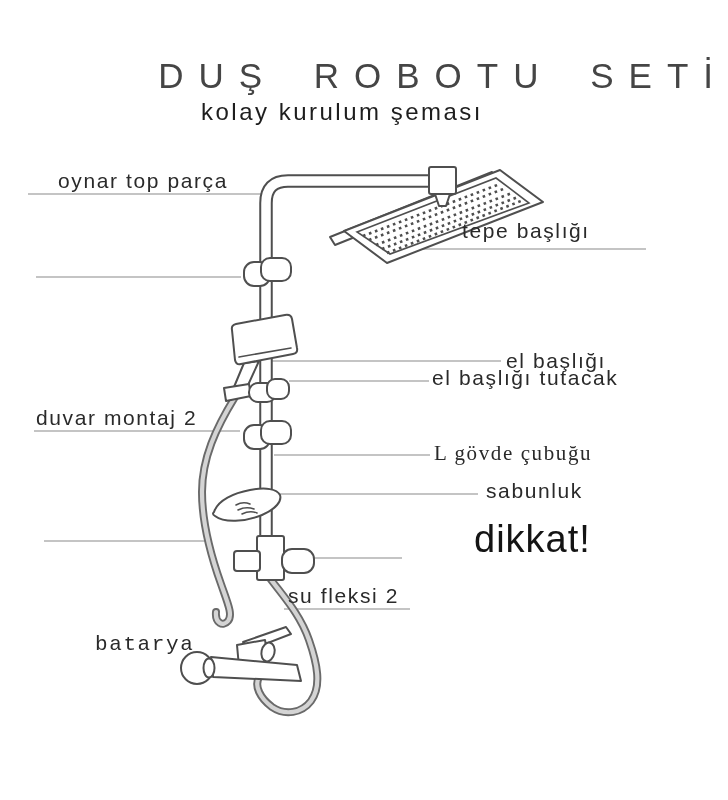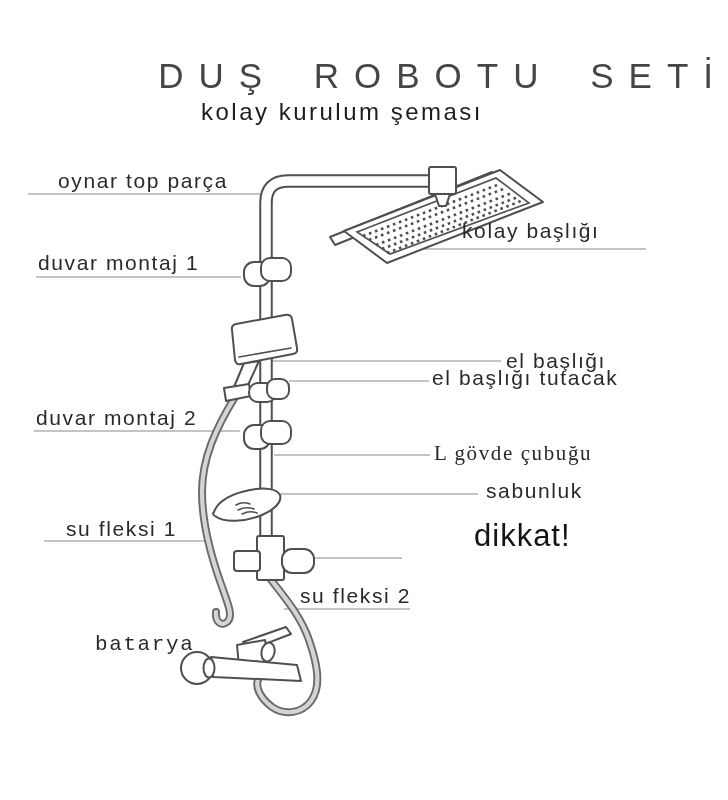--- a/index.html
+++ b/index.html
@@ -12,34 +12,34 @@
     text-align:right; font-size:35px; letter-spacing:15px; word-spacing:12px;
     color:#454545; white-space:nowrap;
   }
   .subtitle {
     position:absolute; top:98px; left:0; width:100%;
     text-align:center; font-size:24px; letter-spacing:2.5px;
     color:#1e1e1e; transform:translateX(-22px); white-space:nowrap;
   }
 
   .lbl { position:absolute; font-size:21px; letter-spacing:1.6px; color:#2a2a2a; white-space:nowrap; }
-  .lbl.big { font-size:31px; letter-spacing:1px; color:#141414; }
+  .lbl.big { font-size:38px; letter-spacing:1px; color:#141414; }
 
   .lbl-oynar      { left:30px;  top:169px;margin-left:28px; }
   .lbl-montaj1    { left:38px;  top:251px; }
   .lbl-tepe       { left:462px; top:219px; }
   .lbl-el         { left:506px; top:349px; }
   .lbl-tutacak    { left:432px; top:366px;text-align:right; }
   .lbl-montaj2    { left:36px;  top:406px; }
   .lbl-lgovde     { left:434px; top:441px;font-family:Liberation Serif, serif; }
   .lbl-sabunluk   { left:486px; top:479px; }
   .lbl-fleksi1    { left:66px;  top:517px; }
   .lbl-dikkat     { left:474px; top:518px; }
   .lbl-yonlendir  { left:404px; top:545px; }
-  .lbl-fleksi2    { left:300px; top:584px; }
+  .lbl-fleksi2    { left:288px; top:584px; }
   .lbl-batarya    { left:95px;  top:633px;font-family:Liberation Mono, monospace; }
 
   .part  { fill:#ffffff; stroke:#4f4f4f; stroke-width:2; stroke-linejoin:round; }
   .line  { fill:none; stroke:#4f4f4f; stroke-width:1.6; stroke-linecap:round; }
   .dots  { stroke:#4f4f4f; stroke-width:2.6; stroke-dasharray:2.6 3.8; fill:none; }
   .leader{ stroke:#b0b0b0; stroke-width:1.6; }
   .tube-outer { fill:none; stroke:#4f4f4f; stroke-width:13.5; }
   .tube-inner { fill:none; stroke:#ffffff; stroke-width:9.5; }
   .hose-outer { fill:none; stroke:#6a6a6a; stroke-width:8;   stroke-linecap:round; }
   .hose-inner { fill:none; stroke:#d4d4d4; stroke-width:4.2; stroke-linecap:round; }
@@ -138,25 +138,23 @@
       <polygon class="part" points="243,642 286,627 291,634 252,649"></polygon>
       <polygon class="part" points="237,645 265,640 269,663 239,667"></polygon>
       <ellipse class="part" cx="268" cy="652" rx="6.5" ry="9.5" transform="rotate(12 268 652)"></ellipse>
       <polygon class="part" points="211,657 297,665 301,681 213,677"></polygon>
       <circle class="part" cx="197" cy="668" r="16"></circle>
       <ellipse class="part" cx="209" cy="668" rx="5.5" ry="9.5"></ellipse>
     </g>
   </svg>
 
   <div class="lbl lbl-oynar">oynar top parça</div>
-  <div class="lbl lbl-montaj1">duvar montaj 1</div>
-  <div class="lbl lbl-tepe">kolay başlığı</div>
+  <div class="lbl lbl-tepe">tepe başlığı</div>
   <div class="lbl lbl-el">el başlığı</div>
   <div class="lbl lbl-tutacak">el başlığı tutacak</div>
   <div class="lbl lbl-montaj2">duvar montaj 2</div>
   <div class="lbl lbl-lgovde">L gövde çubuğu</div>
   <div class="lbl lbl-sabunluk">sabunluk</div>
-  <div class="lbl lbl-fleksi1">su fleksi 1</div>
   <div class="lbl big lbl-dikkat">dikkat!</div>
   <div class="lbl lbl-fleksi2">su fleksi 2</div>
   <div class="lbl lbl-batarya">batarya</div>
 
 </div>
 
 </body></html>

